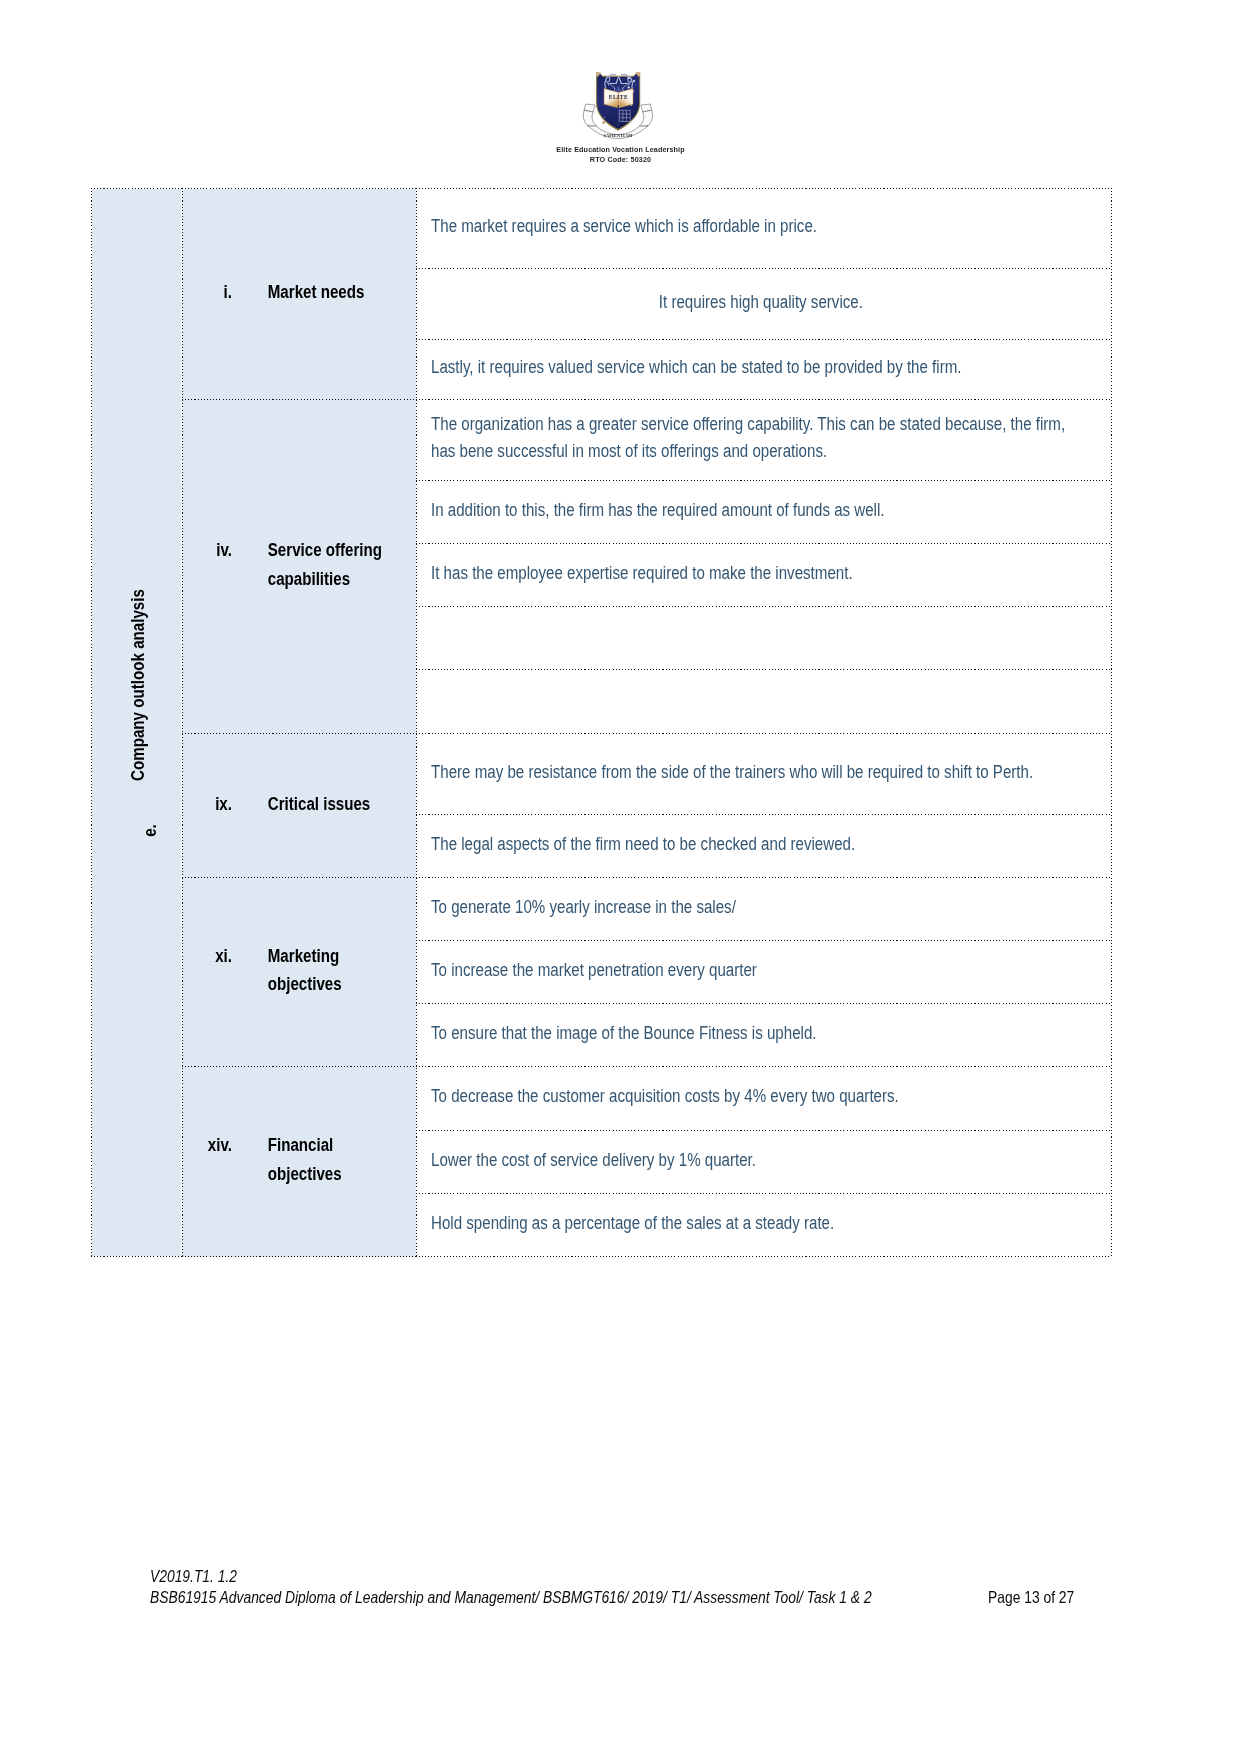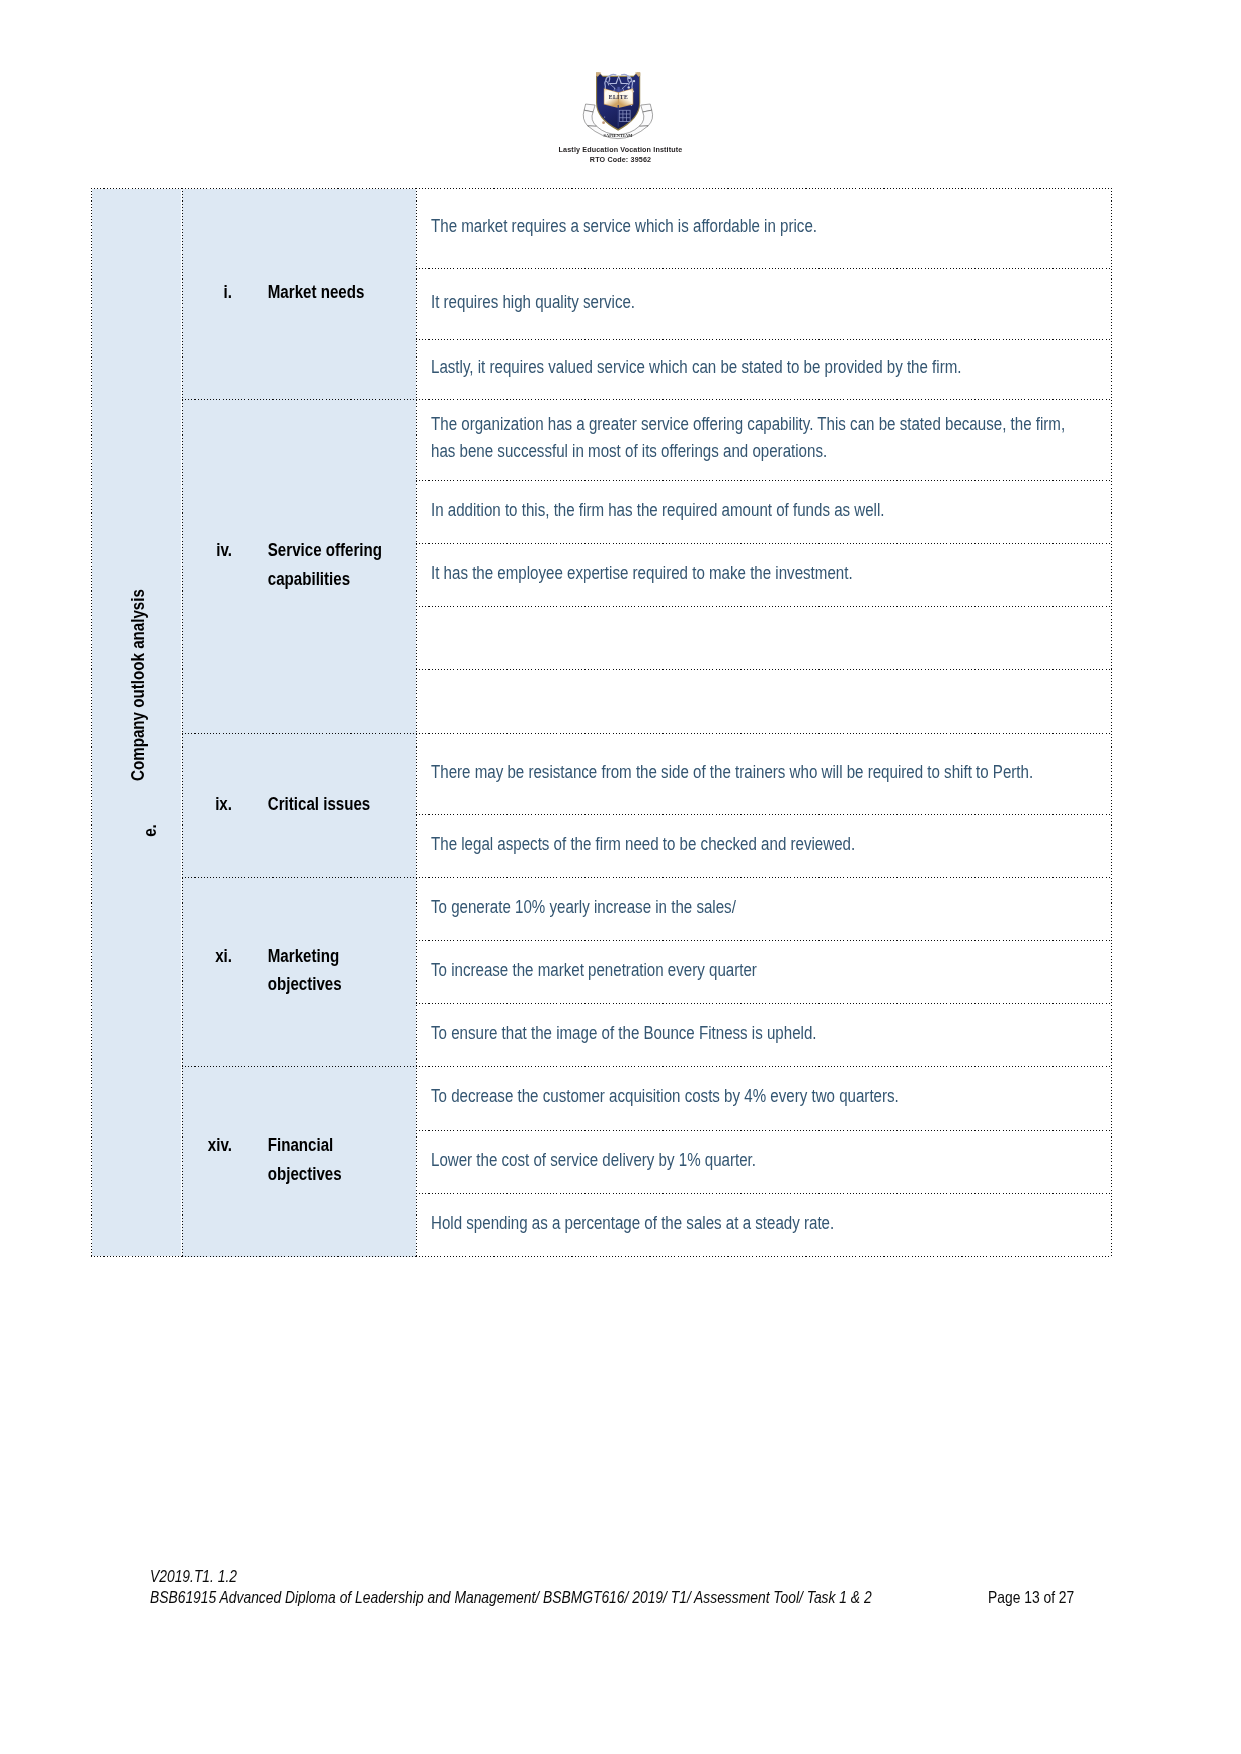--- a/index.html
+++ b/index.html
@@ -155,22 +155,22 @@
   <g stroke="#1f1f1f" stroke-width="0.8" fill="#fbfbfc" stroke-linejoin="round">
     <path d="M11 62.5 L29.5 64.5 L25.5 78 L8 74.5 Z"></path>
     <path d="M137 62.5 L118.5 64.5 L122.5 78 L140 74.5 Z"></path>
     <path d="M8 74.5 L25.5 78 Q19 94 32.5 106 L15 105 Q2.5 92 8 74.5 Z"></path>
     <path d="M140 74.5 L122.5 78 Q129 94 115.5 106 L133 105 Q145.5 92 140 74.5 Z"></path>
     <path d="M15 105 L32.5 106 Q50 122 74 122 Q98 122 115.5 106 L133 105 Q104 130 74 130 Q44 130 15 105 Z"></path>
   </g>
   <text class="crest-motto" x="74" y="126.5" text-anchor="middle" fill="#272727">SAPIENTIAM</text>
 </svg>
     </div>
-    <div class="org-name">Lastly Education Vocation Institute</div>
-    <div class="org-rto">RTO Code: 39562</div>
+    <div class="org-name">Elite Education Vocation Leadership</div>
+    <div class="org-rto">RTO Code: 50320</div>
   </div>
 
   <table class="tbl">
     <tbody id="tbody">
         <tr style="height: 80px;">
           <td class="shade rot" rowspan="16">
             <div class="vert">
               <span class="vert-main">Company outlook analysis</span>
               <span class="vert-num">e.</span>
             </div>
@@ -180,21 +180,21 @@
               <div class="lbl-inner">
                 <span class="lbl-num">i.</span>
                 <span class="lbl-txt">Market needs</span>
               </div>
             </div>
           </td>
           <td class="txt">
             <div class="sx">The market requires a service which is affordable in price.</div>
           </td>
         </tr>
-        <tr style="height: 71px;">
+        <tr style="height: 71px; text-align: center;">
           <td class="txt">
             <div class="sx">It requires high quality service.</div>
           </td>
         </tr>
         <tr style="height: 60px;">
           <td class="txt">
             <div class="sx">Lastly, it requires valued service which can be stated to be provided by the firm.</div>
           </td>
         </tr>
         <tr style="height: 81px;">

